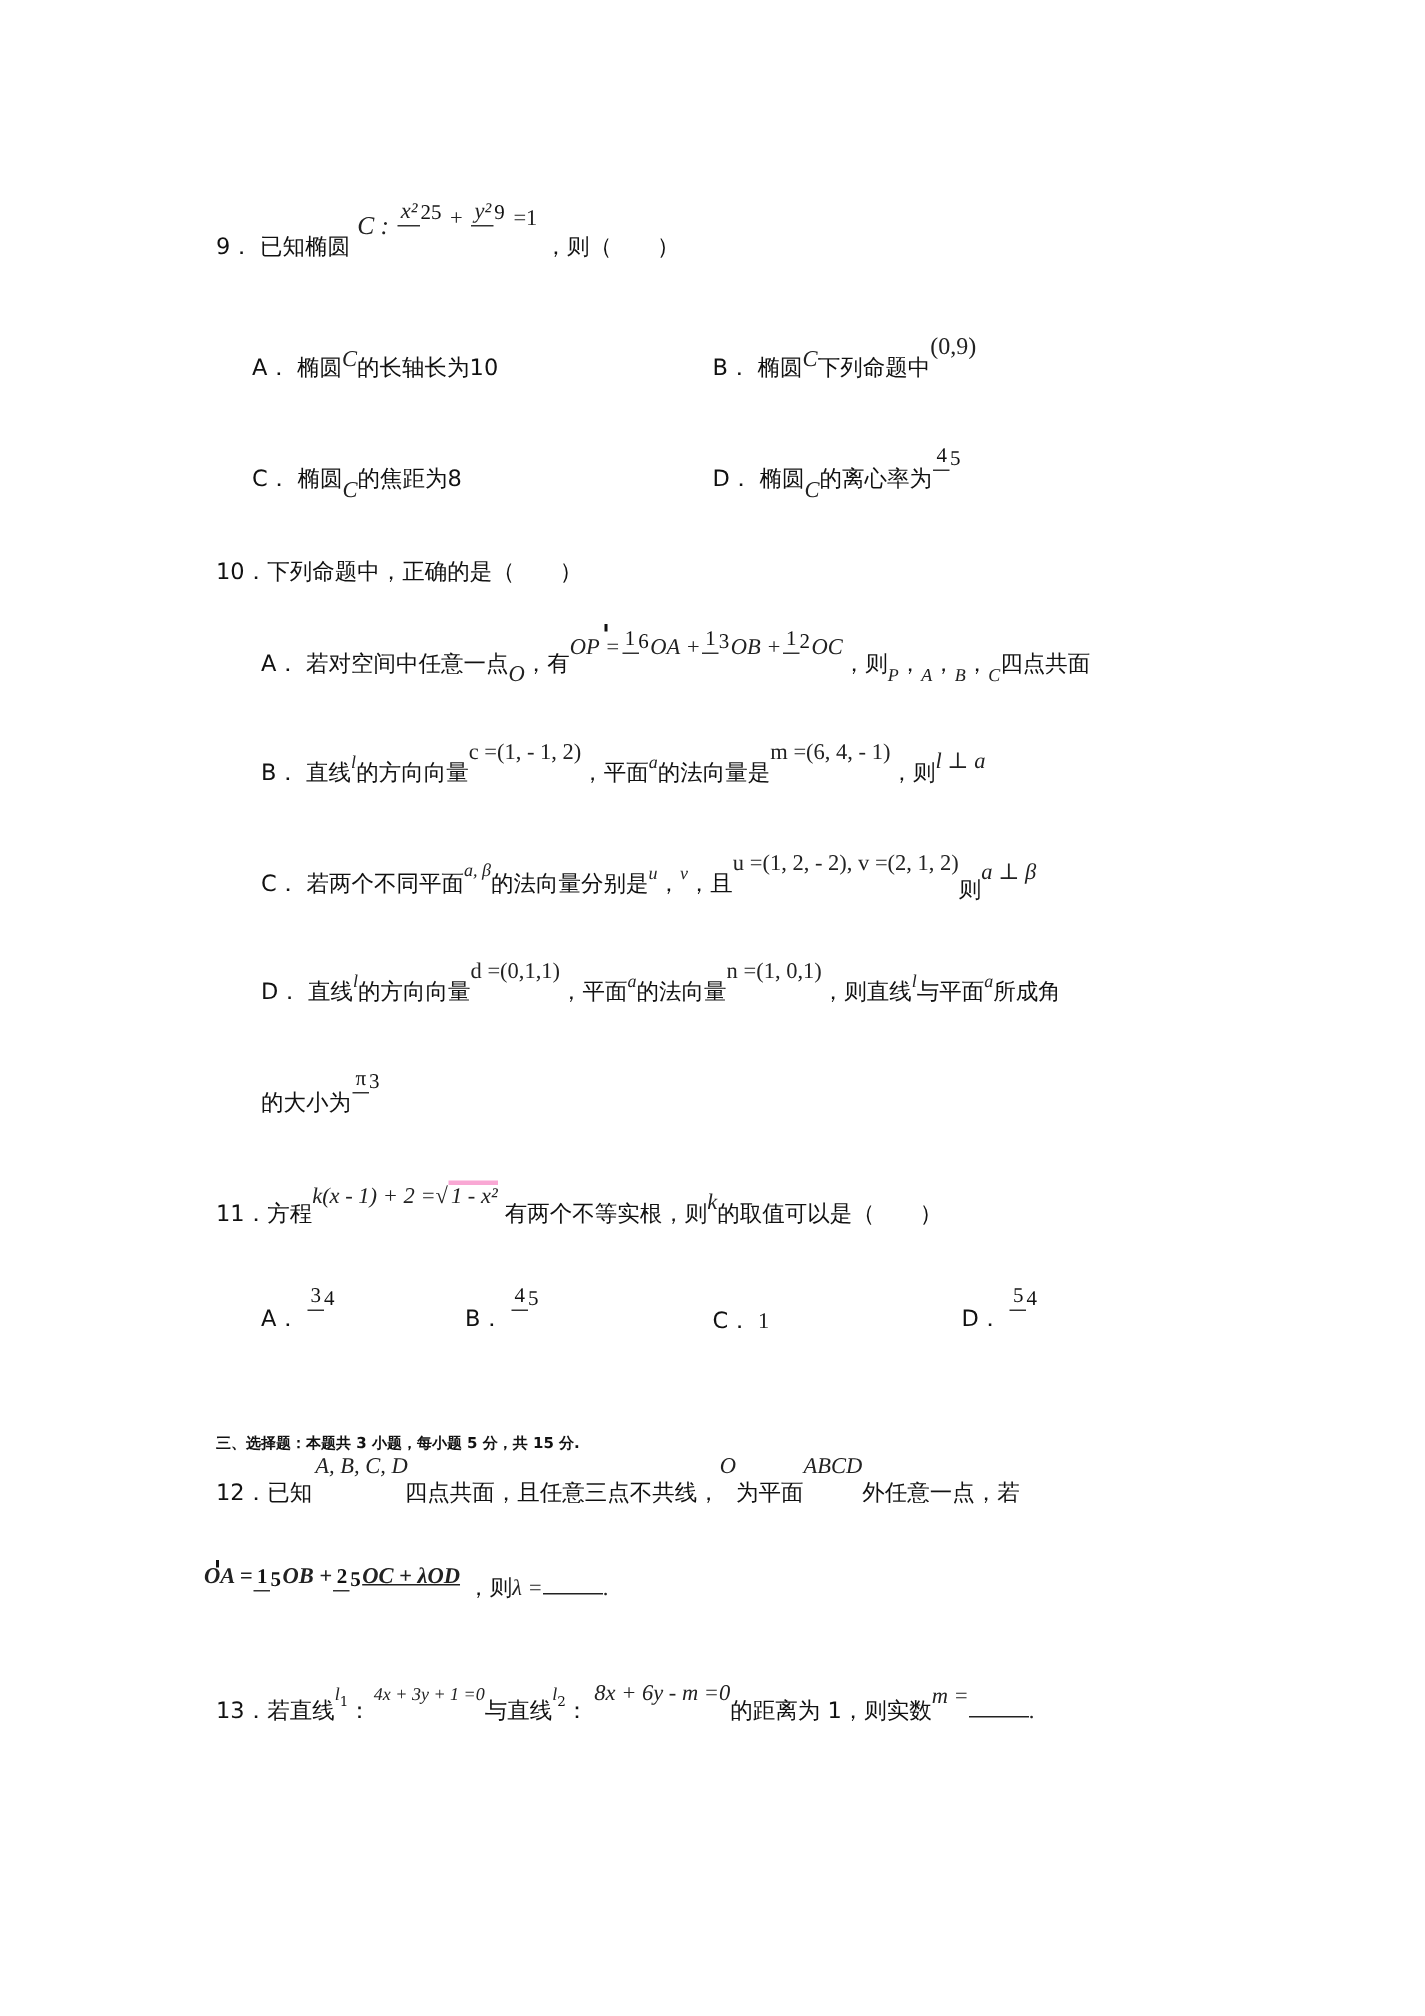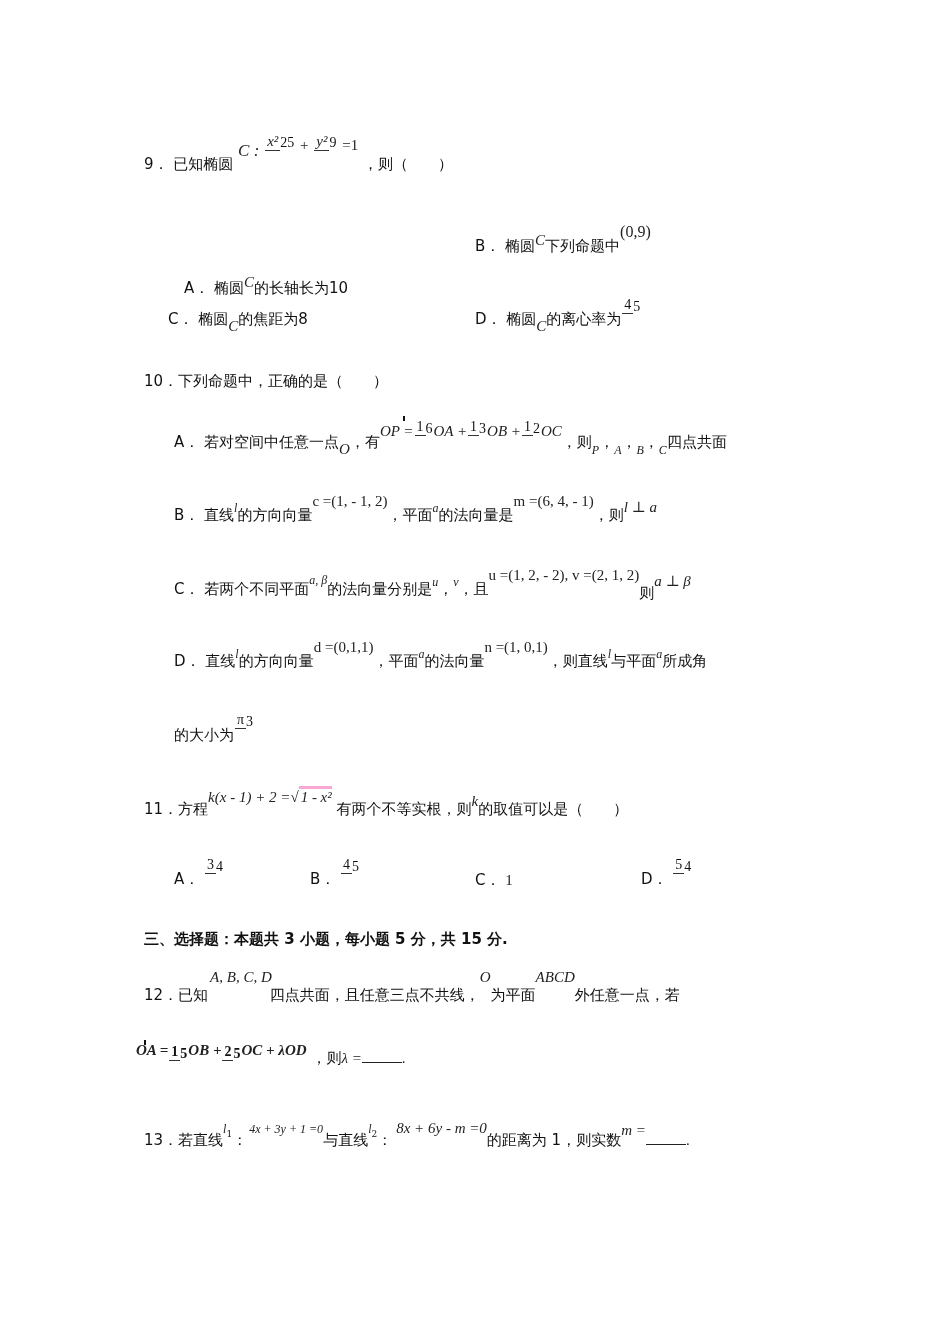--- a/index.html
+++ b/index.html
@@ -36,21 +36,21 @@
   </span>
   <span class="mr" style="position:relative; top:8px;">+</span>
   <span class="frac" style="position:relative; top:4px;">
     <span class="num m">y²</span>
     <span class="den">9</span>
   </span>
   <span class="mr" style="position:relative; top:8px;">=1</span>
   <span class="cjk" style="position:relative; top:27px;">，则（　　）</span>
 </div>
 
-<div class="abs" style="left:184px; top:238px;margin-top:43px;">
+<div class="abs" style="left:168px; top:238px;">
   <span class="cjk">A．</span>
   <span class="cjk">椭圆</span><span class="m" style="position:relative; top:-6px;">C</span><span class="cjk">的长轴长为10</span>
 </div>
 <div class="abs" style="left:475px; top:238px;">
   <span class="cjk">B．</span>
   <span class="cjk">椭圆</span><span class="m" style="position:relative; top:-6px;">C</span><span class="cjk">下列命题中</span><span class="mr" style="position:relative; top:-14px; font-size:16px;">(0,9)</span>
 </div>
 <div class="abs" style="left:168px; top:312px;">
   <span class="cjk">C．</span>
   <span class="cjk">椭圆</span><span class="m" style="position:relative; top:7px;">C</span><span class="cjk">的焦距为8</span>
@@ -127,33 +127,33 @@
   <span class="mr">1</span>
 </div>
 <div class="abs" style="left:641px; top:858px;">
   <span class="cjk" style="position:relative; top:14px;">D．</span>
   <span class="frac">
       <span class="num">5</span>
       <span class="den">4</span>
     </span>
 </div>
 
-<div class="abs cjk bold" style="left:144px; top:932px; font-size:15px;">三、选择题：本题共 3 小题，每小题 5 分，共 15 分.</div>
+<div class="abs cjk bold" style="left:144px; top:958px; font-size:10px;">三、选择题：本题共 3 小题，每小题 5 分，共 15 分.</div>
 
 <div class="abs" style="left:144px; top:970px;">
   <span class="cjk" style="position:relative; top:18px;">12．</span><span class="cjk" style="position:relative; top:18px;">已知</span><span class="m" style="margin-left:2px;">A, B, C, D</span><span class="cjk" style="position:relative; top:18px; margin-left:-2px;">四点共面，且任意三点不共线，</span><span class="m">O</span><span class="cjk" style="position:relative; top:18px;">为平面</span><span class="m">ABCD</span><span class="cjk" style="position:relative; top:18px;">外任意一点，若</span>
 </div>
 
 <div class="mark" style="left:144px; top:1040px;"></div>
 <div class="abs" style="left:136px; top:1044px;">
   <span class="m bold" style="position:relative; top:-2px;">OA =</span><span class="frac bold">
       <span class="num">1</span>
       <span class="den">5</span>
     </span><span class="m bold" style="position:relative; top:-2px;">OB +</span><span class="frac bold">
       <span class="num">2</span>
       <span class="den">5</span>
-    </span><span class="m bold" style="position:relative; top:-2px;">OC + λOD</span>
+    </span><span class="m bold" style="position:relative; top:-2px;text-decoration:underline;">OC + λOD</span>
   <span class="cjk" style="position:relative; top:6px;">，则</span><span class="m" style="position:relative; top:6px;">λ =</span><span class="blank" style="position:relative; top:6px;"></span><span class="mr" style="position:relative; top:6px;">.</span>
 </div>
 
 <div class="abs" style="left:144px; top:1120px;">
   <span class="cjk" style="position:relative; top:12px;">13．</span><span class="cjk" style="position:relative; top:12px;">若直线</span><span class="m small">l</span><span class="sub">1</span><span class="cjk" style="position:relative; top:12px;">：</span><span class="m small" style="margin-left:2px;">4x + 3y + 1 =0</span><span class="cjk" style="position:relative; top:12px;">与直线</span><span class="m small">l</span><span class="sub">2</span><span class="cjk" style="position:relative; top:12px;">：</span><span class="m" style="margin-left:4px;">8x + 6y -  m =0</span><span class="cjk" style="position:relative; top:12px;">的距离为 1，则实数</span><span class="m" style="position:relative; top:2px;">m =</span><span class="blank" style="position:relative; top:12px;"></span><span class="mr" style="position:relative; top:12px;">.</span>
 </div>
 
 </body></html>

